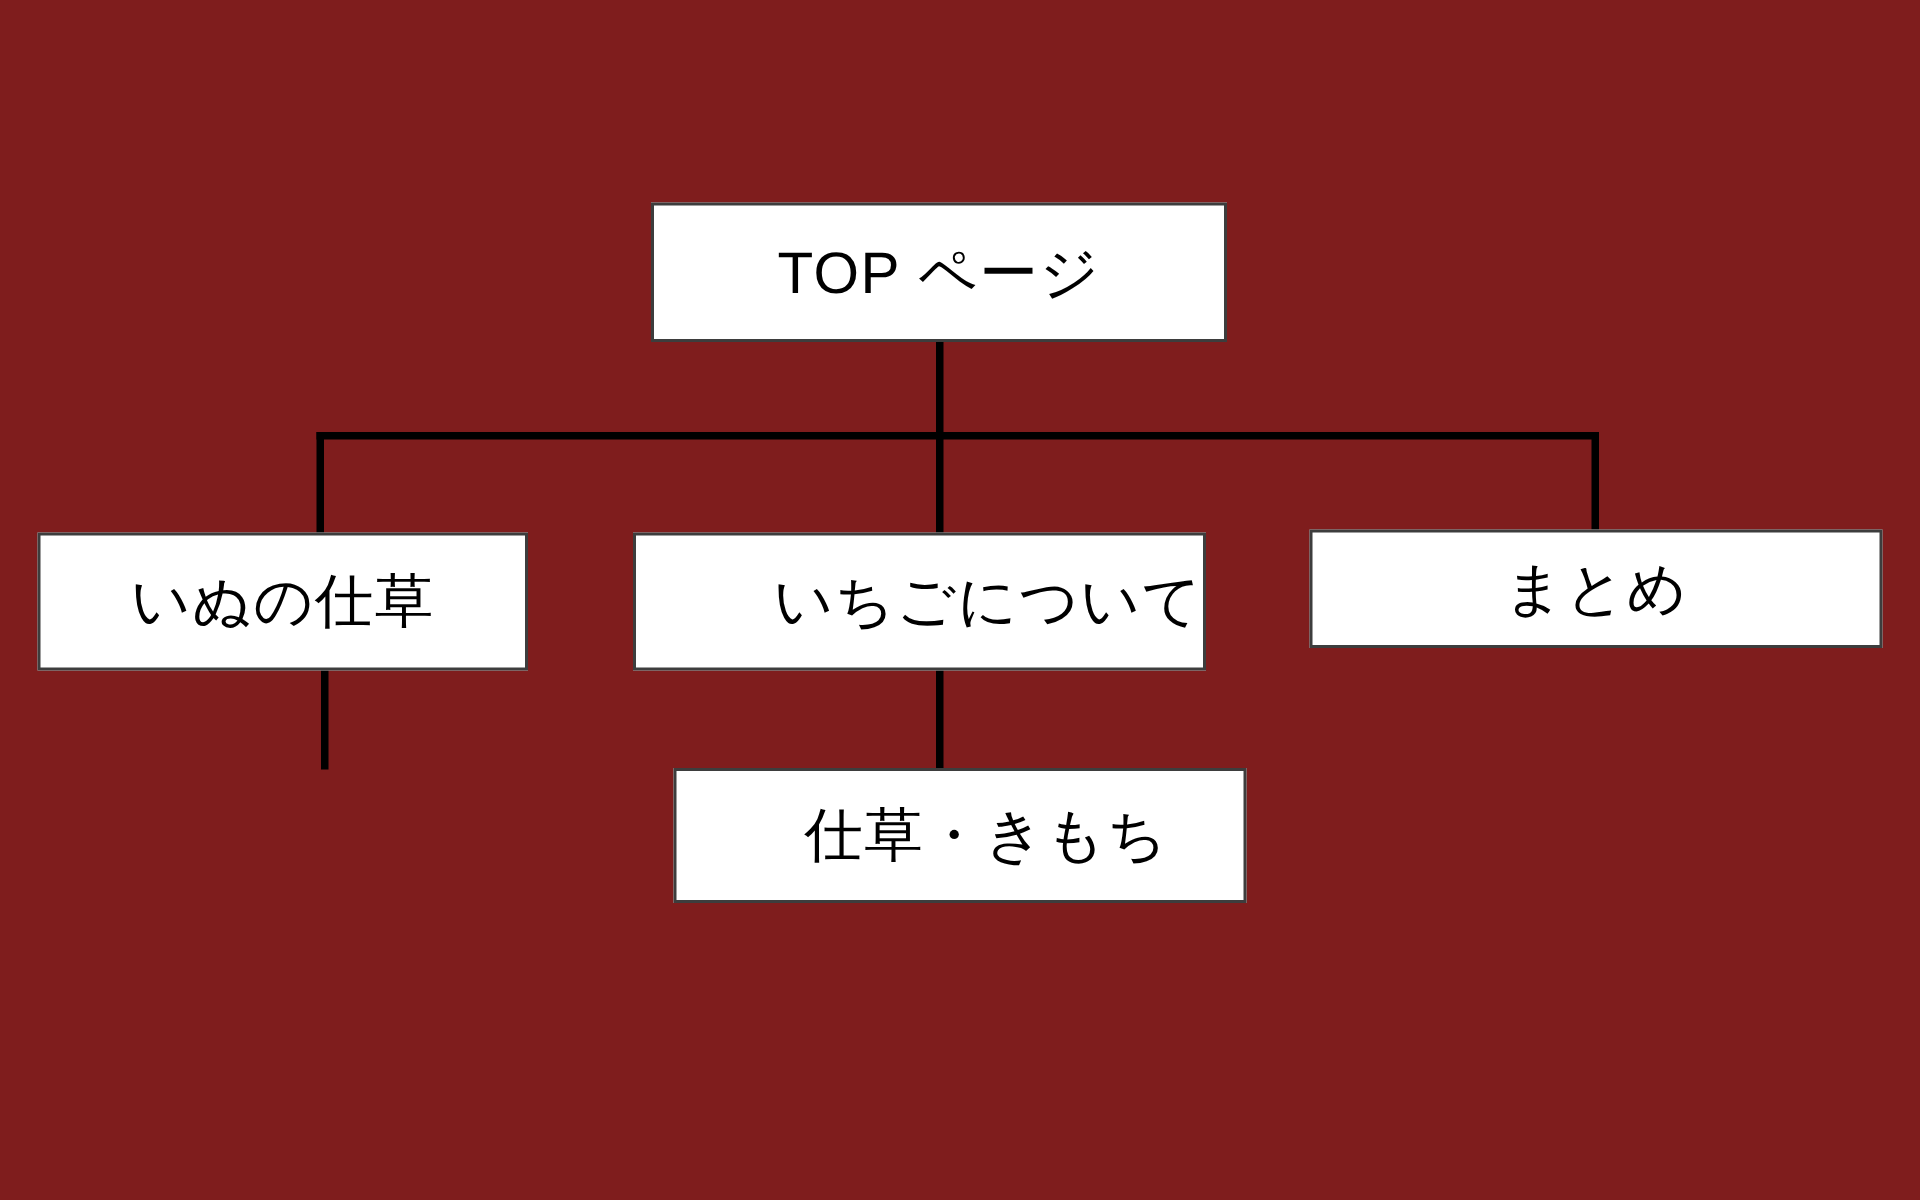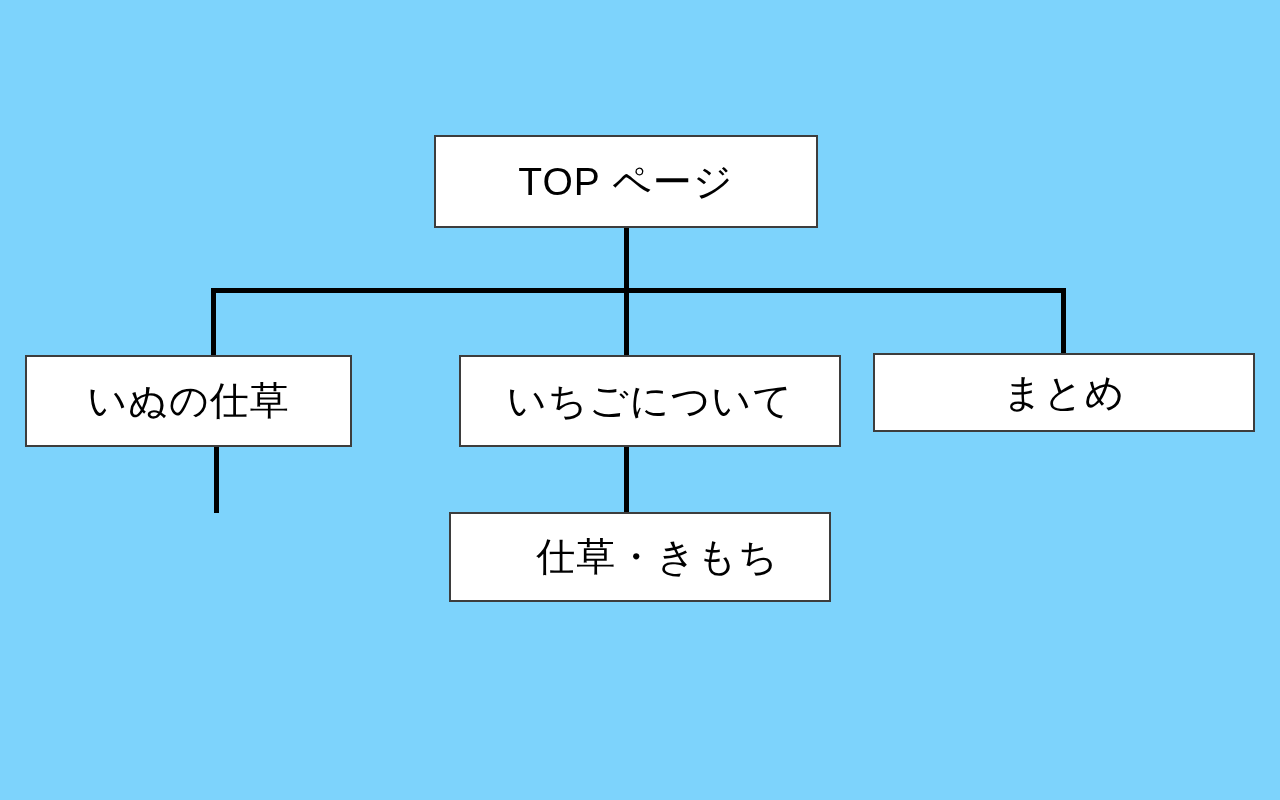--- a/index.html
+++ b/index.html
@@ -5,21 +5,21 @@
   html, body {
     margin: 0;
     padding: 0;
     background: #ffffff;
     font-family: "Liberation Sans", "DejaVu Sans", sans-serif;
   }
   .canvas {
     position: relative;
     width: 1280px;
     height: 800px;
-    background: #7dd3fc;
+    background: #7f1d1d;
     overflow: hidden;
   }
   .node {
     position: absolute;
     box-sizing: border-box;
     border: 2px solid #3d3d3d;
     background: #ffffff;
     display: flex;
     align-items: center;
     justify-content: center;
@@ -28,21 +28,21 @@
     letter-spacing: 1px;
     white-space: nowrap;
   }
   .line {
     position: absolute;
     background: #000000;
   }
   
   .node-top     { left: 434px; top: 135px; width: 384px; height: 93px; }
   .node-inu     { left:  25px; top: 355px; width: 327px; height: 92px; }
-  .node-ichigo  { left: 459px; top: 355px; width: 382px; height: 92px; }
+  .node-ichigo  { left: 422px; top: 355px; width: 382px; height: 92px; justify-content: flex-end; }
   .node-matome  { left: 873px; top: 353px; width: 382px; height: 79px; }
   .node-imi     { left:  25px; top: 512px; width: 383px; height: 90px; }
   .node-shigusa { left: 449px; top: 512px; width: 382px; height: 90px; padding-left: 35px; }
   
   .v-top          { left: 624px;  top: 227px; width: 5px;   height: 63px; }
   .h-main         { left: 211px;  top: 288px; width: 855px; height: 5px;  }
   .v-left         { left: 211px;  top: 288px; width: 5px;   height: 68px; }
   .v-mid          { left: 624px;  top: 288px; width: 5px;   height: 68px; }
   .v-right        { left: 1061px; top: 288px; width: 5px;   height: 66px; }
   .v-inu-child    { left: 214px;  top: 446px; width: 5px;   height: 67px; }

